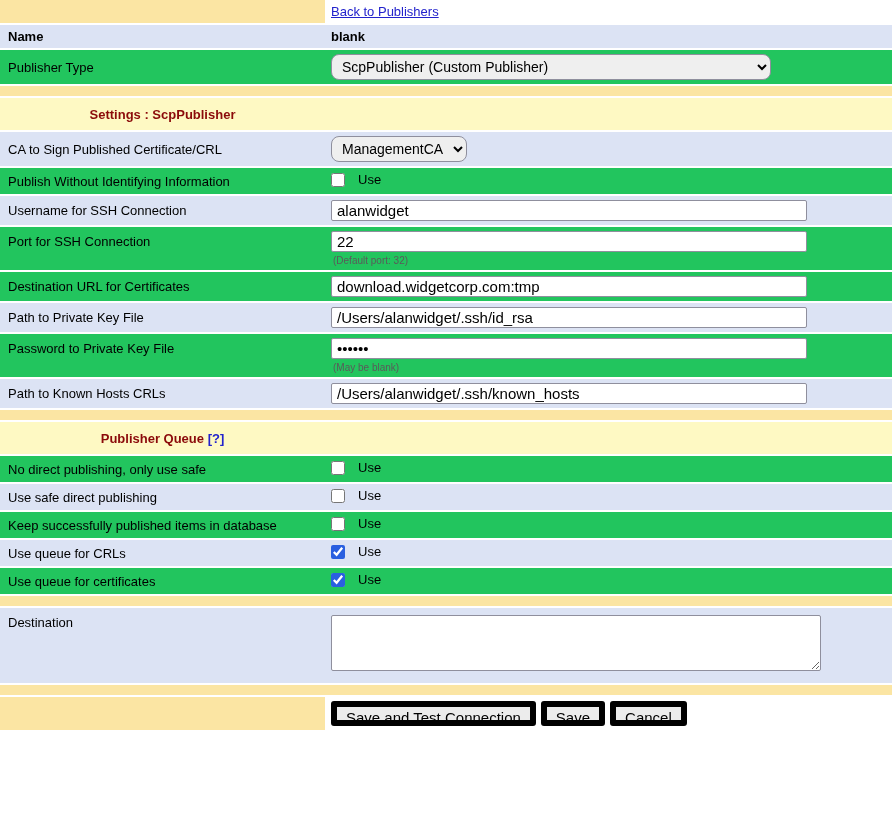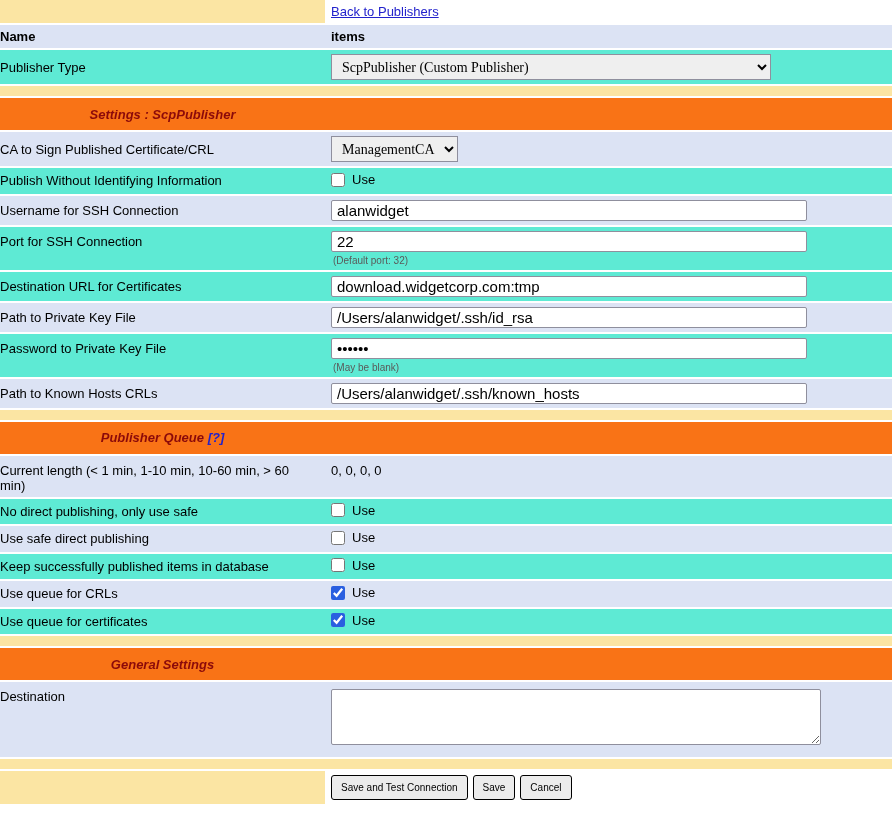--- a/index.html
+++ b/index.html
@@ -12,37 +12,37 @@
   }
   table.form {
     width: 892px;
     border-collapse: separate;
     border-spacing: 0;
     table-layout: fixed;
   }
   col.c-label { width: 325px; }
   td {
     border-bottom: 2px solid #ffffff;
-    padding: 4px 0;
+    padding: 4px 8px;
     vertical-align: middle;
     overflow: hidden;
   }
   td.lbl {
     padding-right: 10px;
   }
   td.fld {
     text-align: left;
     padding-left: 6px;
   }
   tr.blue td  { background: #DCE3F4; }
-  tr.white td { background: #5eead4; }
+  tr.white td { background: #22c55e; }
   td.beige    { background: #FBE5A3; }
   td.white-bg { background: #ffffff; }
   tr.sep td   { height: 12px; padding: 0; background: #FBE5A3; }
-  tr.secthead td { background: #f97316; height: 34px; font-style: italic; }
+  tr.secthead td { background: #fef9c3; height: 34px; }
   td.section {
     text-align: center;
     font-weight: bold;
     color: #8B0A0A;
   }
   .bold { font-weight: bold; }
   .vtop { vertical-align: top; padding-top: 7px; }
   a.back-link {
     color: #2222CC;
     text-decoration: underline;
@@ -60,40 +60,40 @@
     font-family: "Liberation Sans", sans-serif;
     font-size: 15px;
     border: 1px solid #8f8f9d;
     border-radius: 2px;
     padding: 1px 5px;
     background: #fff;
     color: #000;
     display: block;
   }
   select {
-    font-family: Liberation Serif, serif;
+    font-family: Liberation Sans, sans-serif;
     font-size: 14px;
     height: 26px;
     border: 1px solid #8f8f9d;
-    border-radius: 0;
+    border-radius: 8px;
     background: #EFEFEF;
     color: #000;
     padding: 2px 6px;
   }
   select.big { width: 440px; }
   .note {
     font-size: 10px;
     color: #5a5a5a;
     margin-top: 3px;
     padding-left: 2px;
   }
   label.chk {
     display: inline-flex;
-    align-items: center;
-    gap: 5px;
+    align-items: flex-end;
+    gap: 11px;
     cursor: pointer;
   }
   input[type="checkbox"] {
     width: 14px;
     height: 14px;
     margin: 0 2px 0 0;
     accent-color: #2a5fe0;
   }
   textarea {
     width: 490px;
@@ -101,24 +101,24 @@
     border: 1px solid #8f8f9d;
     border-radius: 2px;
     background: #fff;
     font-family: "Liberation Sans", sans-serif;
     font-size: 13px;
     resize: both;
     display: block;
   }
   button {
     font-family: "Liberation Sans", sans-serif;
-    font-size: 10px;
+    font-size: 15px;
     color: #000;
     background: #ECECEC;
-    border: 1px solid #000000;
+    border: 6px solid #000000;
     border-radius: 3px;
     padding: 2px 9px;
     height: 25px;
     margin-right: 5px;
     cursor: pointer;
   }
 </style>
 </head>
 <body>
 
@@ -131,21 +131,21 @@
   <tbody>
       <tr>
     <td class="lbl beige"></td>
     <td class="fld white-bg">
       <a class="back-link" href="#">Back to Publishers</a>
     </td>
   </tr>
 
   <tr class="blue">
     <td class="lbl bold">Name</td>
-    <td class="fld bold">items</td>
+    <td class="fld bold">blank</td>
   </tr>
 
   <tr class="white">
     <td class="lbl">Publisher Type</td>
     <td class="fld">
       <select class="big">
         <option>ScpPublisher (Custom Publisher)</option>
       </select>
     </td>
   </tr>
@@ -228,24 +228,20 @@
       </tr>
 
   <tr class="secthead">
     <td class="section">
       <span>Publisher Queue</span>
       <a class="help-link" href="#">[?]</a>
     </td>
     <td></td>
   </tr>
 
-  <tr class="blue">
-    <td class="lbl vtop">Current length (&lt; 1 min, 1-10 min, 10-60 min, &gt; 60 min)</td>
-    <td class="fld vtop">0, 0, 0, 0</td>
-  </tr>
 
   <tr class="white">
     <td class="lbl">No direct publishing, only use safe</td>
     <td class="fld">
       <label class="chk">
         <input type="checkbox" style="">
         <span>Use</span>
       </label>
     </td>
   </tr>
@@ -287,24 +283,20 @@
         <input type="checkbox" checked="checked" style="">
         <span>Use</span>
       </label>
     </td>
   </tr>
 
   <tr class="sep">
         <td colspan="2"></td>
       </tr>
 
-  <tr class="secthead">
-    <td class="section">General Settings</td>
-    <td></td>
-  </tr>
 
   <tr class="blue">
     <td class="lbl vtop">Destination</td>
     <td class="fld vtop" style="padding-bottom:12px;">
       <textarea style=""></textarea>
     </td>
   </tr>
 
   <tr class="sep">
         <td colspan="2"></td>

